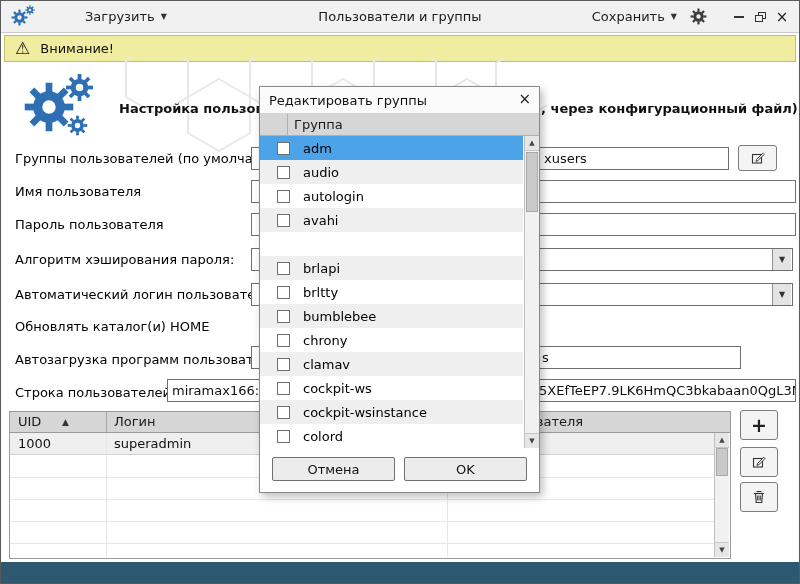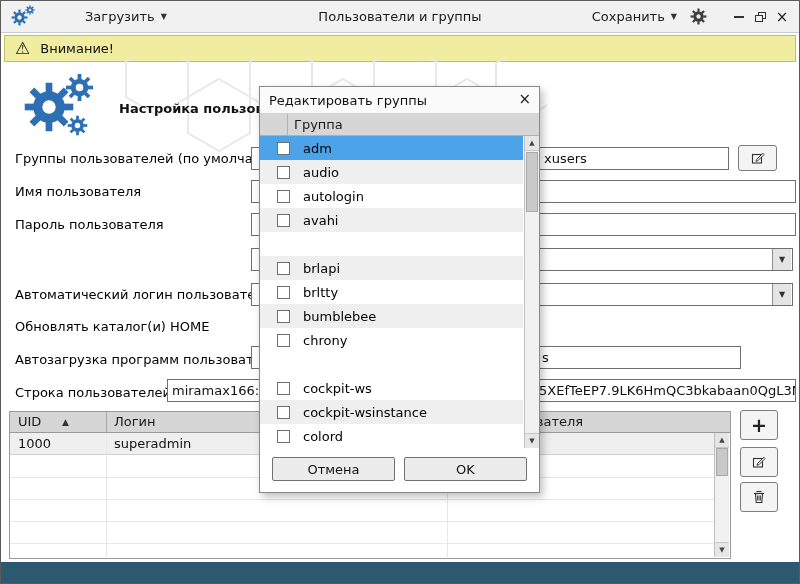--- a/index.html
+++ b/index.html
@@ -159,25 +159,27 @@
     <svg style="left:64px;top:72px" width="29" height="29">
         <use href="#gear"></use>
       </svg>
     <svg style="left:66px;top:114px" width="21" height="21">
         <use href="#gear"></use>
       </svg>
   </span>
 
   
   <span class="head-frag" style="left:118px;top:100px">Настройка пользовате</span>
+  <span class="head-frag" style="left:540px;top:100px">, через конфигурационный файл)</span>
 
   
   <span class="flabel" style="left:14px;top:150px">Группы пользователей (по умолчанию)</span>
   <span class="flabel" style="left:14px;top:183px">Имя пользователя</span>
   <span class="flabel" style="left:14px;top:216px">Пароль пользователя</span>
+  <span class="flabel" style="left:14px;top:251px">Алгоритм хэширования пароля:</span>
   <span class="flabel" style="left:14px;top:286px">Автоматический логин пользователя</span>
   <span class="flabel" style="left:14px;top:318px">Обновлять каталог(и) HOME</span>
   <span class="flabel" style="left:14px;top:351px">Автозагрузка программ пользователей</span>
   <span class="flabel" style="left:14px;top:384px">Строка пользователей:</span>
 
   
   <div class="tinput" style="left:250px;top:146px;width:478px">
     <span style="left:292px">xusers</span>
   </div>
   <div class="sq-btn" style="left:737px;top:144px;width:39px;height:26px">
@@ -299,20 +301,24 @@
       <span class="glabel">brltty</span>
     </div>
     <div class="grow alt" style="top:217px">
       <span class="gcb"></span>
       <span class="glabel">bumblebee</span>
     </div>
     <div class="grow" style="top:241px">
       <span class="gcb"></span>
       <span class="glabel">chrony</span>
     </div>
+    <div class="grow alt" style="top:265px">
+      <span class="gcb"></span>
+      <span class="glabel">clamav</span>
+    </div>
     <div class="grow" style="top:289px">
       <span class="gcb"></span>
       <span class="glabel">cockpit-ws</span>
     </div>
     <div class="grow alt" style="top:313px">
       <span class="gcb"></span>
       <span class="glabel">cockpit-wsinstance</span>
     </div>
     <div class="grow" style="top:337px">
       <span class="gcb"></span>

